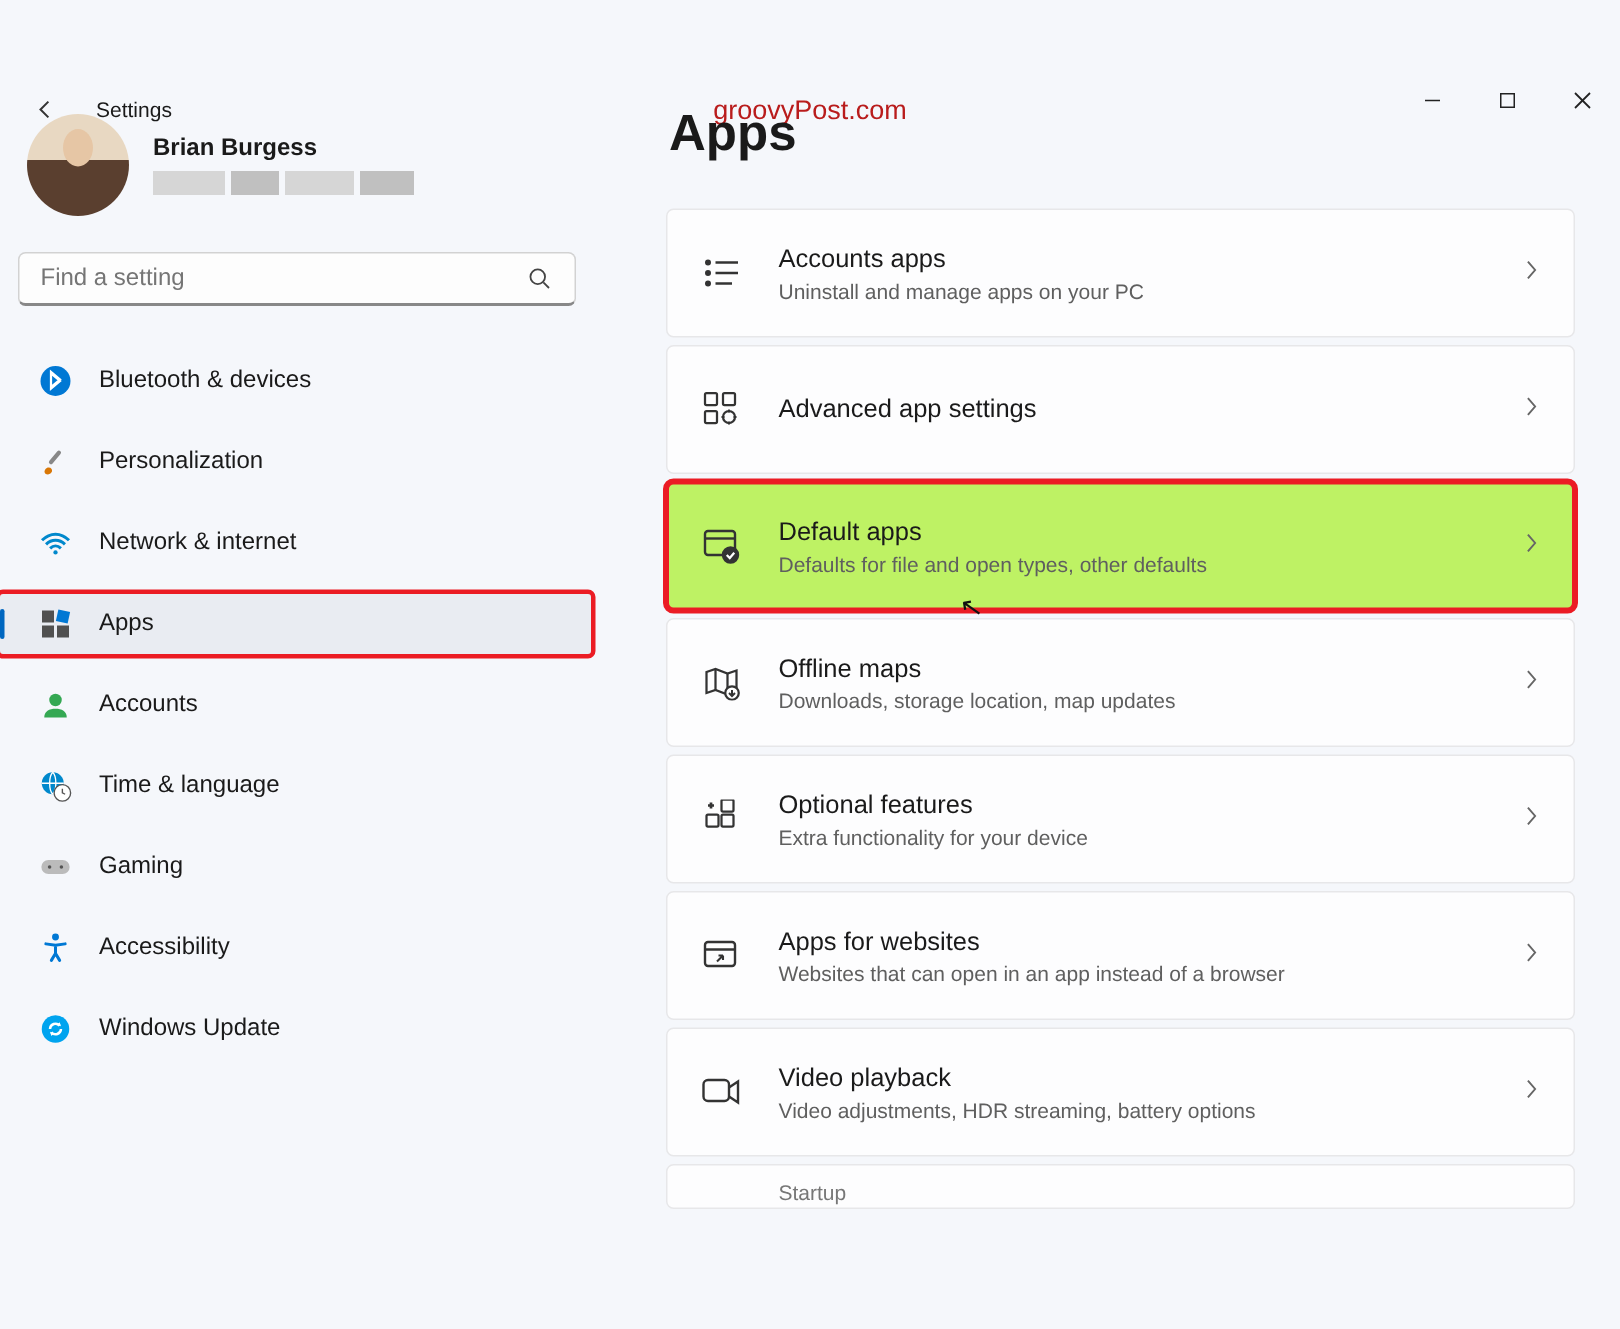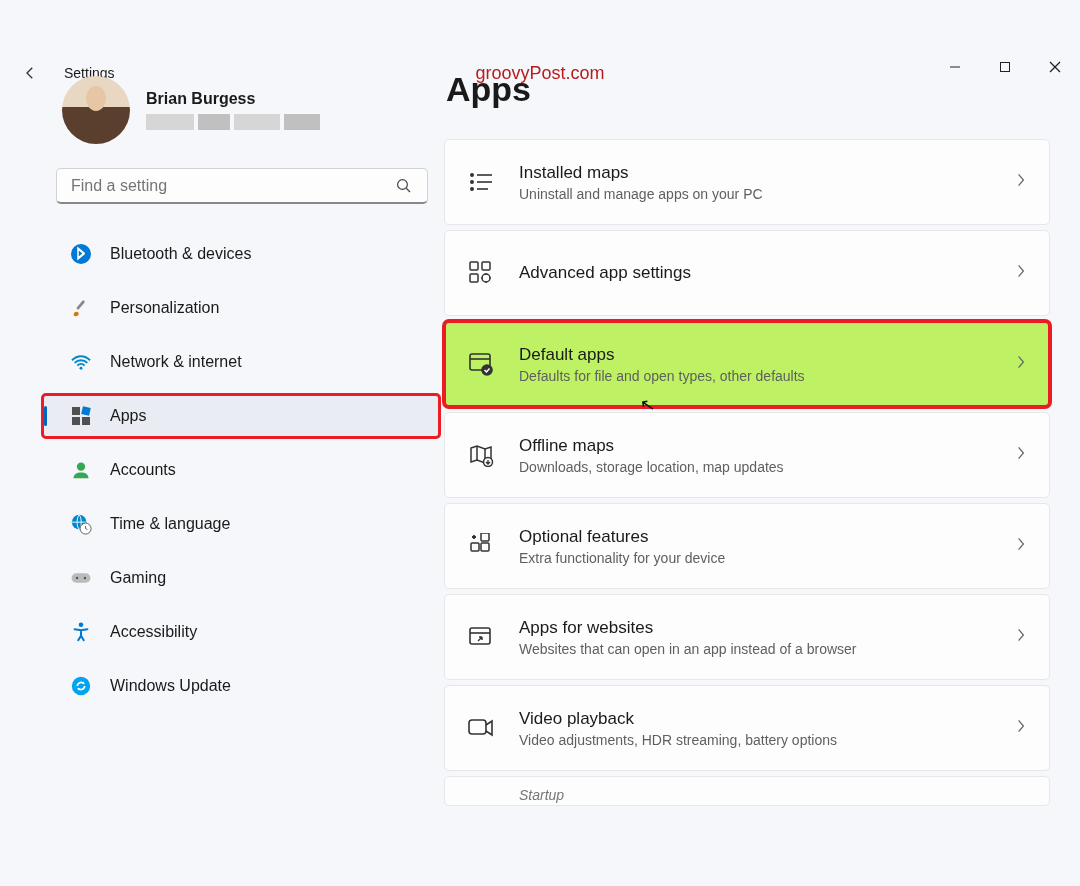--- a/index.html
+++ b/index.html
@@ -53,21 +53,20 @@
       cursor: pointer;
     }
     
     .sidebar {
       position: absolute;
       left: 0;
       top: 76px;
       width: 400px;
       padding-left: 12px;
       padding-right: 10px;
-      margin-left: 44px;
     }
     .user-block {
       display: flex;
       align-items: center;
       gap: 16px;
       margin-bottom: 24px;
       padding-left: 6px;
     }
     .avatar {
       width: 68px;
@@ -181,21 +180,21 @@
     .chev { color: #666; }
     .cursor {
       position: absolute;
       left: 640px;
       top: 394px;
       font-size: 18px;
       color: #111;
       z-index: 100;
       transform: rotate(-10deg);
     }
-    .card.partial { height: 30px; overflow: hidden; font-style: italic; }
+    .card.partial { height: 30px; overflow: hidden; }
   </style>
 </head>
 <body>
 
 <div class="titlebar">
   <div class="back-btn">
     <svg width="18" height="18" viewBox="0 0 24 24" fill="none" stroke="#333" stroke-width="1.8">
         <path d="M15 5l-7 7 7 7"></path>
       </svg>
   </div>
@@ -343,21 +342,21 @@
           <svg width="26" height="22" viewBox="0 0 26 22" stroke="#333" stroke-width="1.6" fill="none">
             <circle cx="4" cy="4" r="1.2" fill="#333"></circle>
             <line x1="9" y1="4" x2="24" y2="4"></line>
             <circle cx="4" cy="11" r="1.2" fill="#333"></circle>
             <line x1="9" y1="11" x2="24" y2="11"></line>
             <circle cx="4" cy="18" r="1.2" fill="#333"></circle>
             <line x1="9" y1="18" x2="20" y2="18"></line>
           </svg>
         </span>
       <div class="card-text">
-        <div class="card-title">Installed maps</div>
+        <div class="card-title">Accounts apps</div>
         <div class="card-sub">Uninstall and manage apps on your PC</div>
       </div>
       <span class="chev"><svg width="12" height="16" viewBox="0 0 12 20" fill="none" stroke="#666" stroke-width="1.6">
             <path d="M3 3l6 7-6 7"></path>
           </svg></span>
     </div>
 
     <div class="card">
       <span class="card-icon">
           <svg width="26" height="26" viewBox="0 0 26 26" stroke="#333" stroke-width="1.5" fill="none">

